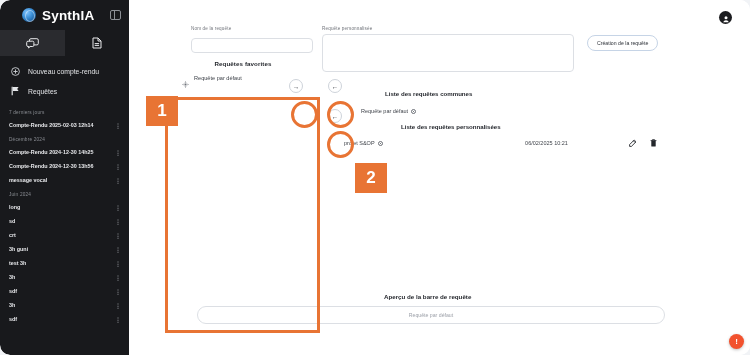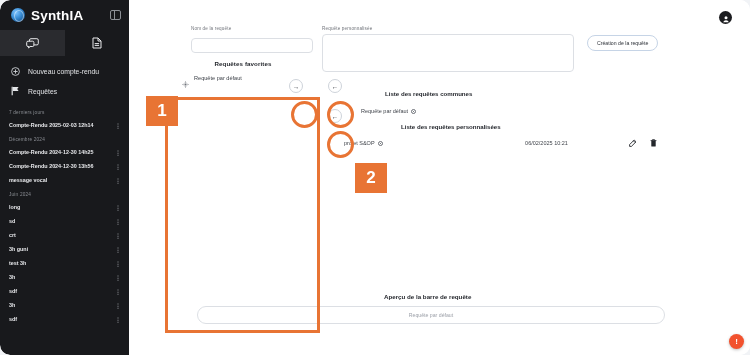--- a/index.html
+++ b/index.html
@@ -23,21 +23,21 @@
     width: 129px; height: 355px;
     background: #18191c;
     color: #e9eaec;
     display: flex; flex-direction: column;
     border-top-left-radius: 10px;
     border-bottom-left-radius: 10px;
   }
   .brand {
     height: 30px;
     display: flex; align-items: center;
-    padding: 0 8px 0 11px;
+    padding: 0 8px 0 22px;
     gap: 6px;
   }
   .brand-logo {
     width: 14px; height: 14px; border-radius: 50%;
     background: radial-gradient(circle at 35% 32%, #7fc4ff 0%, #3a8ed6 42%, #1d5f9e 75%, #123f70 100%);
     position: relative; flex: 0 0 auto;
   }
   .brand-logo::after {
     content: ""; position: absolute; left: 3px; top: 2px;
     width: 8px; height: 10px; border-radius: 50%;

